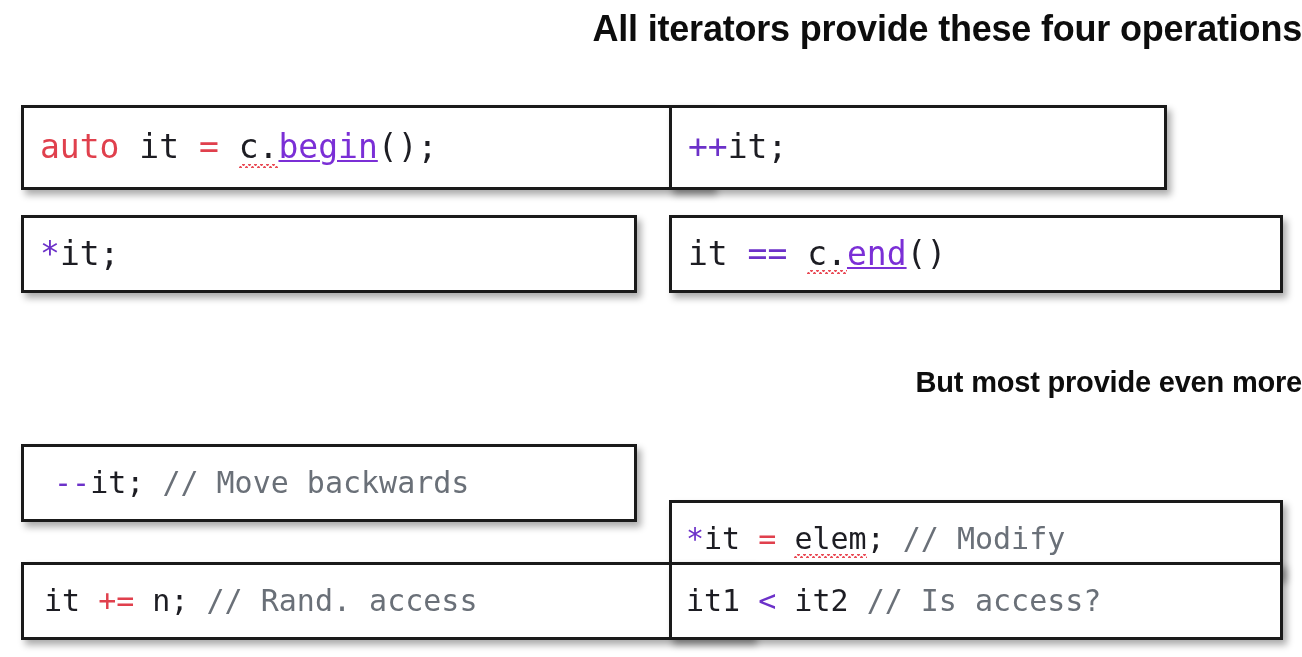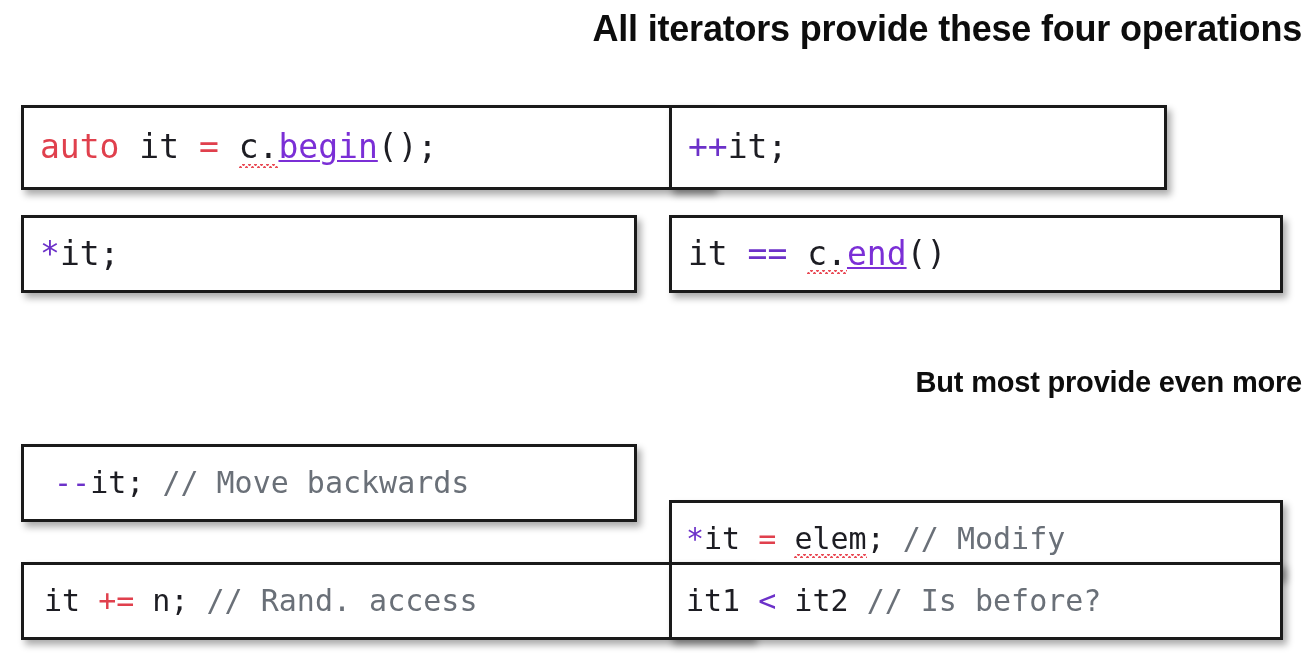--- a/index.html
+++ b/index.html
@@ -122,14 +122,14 @@
 
 <div class="code-box small" id="box-6">
   <div class="code-line"><span class="t-op-pur">*</span><span class="t-plain">it </span><span class="t-op-red">=</span><span class="t-plain"> </span><span class="t-plain spell">elem</span><span class="t-plain">; </span><span class="t-comment">// Modify</span></div>
 </div>
 
 <div class="code-box small" id="box-7">
   <div class="code-line"><span class="t-plain">it </span><span class="t-op-red">+=</span><span class="t-plain"> n; </span><span class="t-comment">// Rand. access</span></div>
 </div>
 
 <div class="code-box small" id="box-8">
-  <div class="code-line"><span class="t-plain">it1 </span><span class="t-op-pur">&lt;</span><span class="t-plain"> it2 </span><span class="t-comment">// Is before?</span></div>
+  <div class="code-line"><span class="t-plain">it1 </span><span class="t-op-pur">&lt;</span><span class="t-plain"> it2 </span><span class="t-comment">// Is access?</span></div>
 </div>
 
 </body></html>

